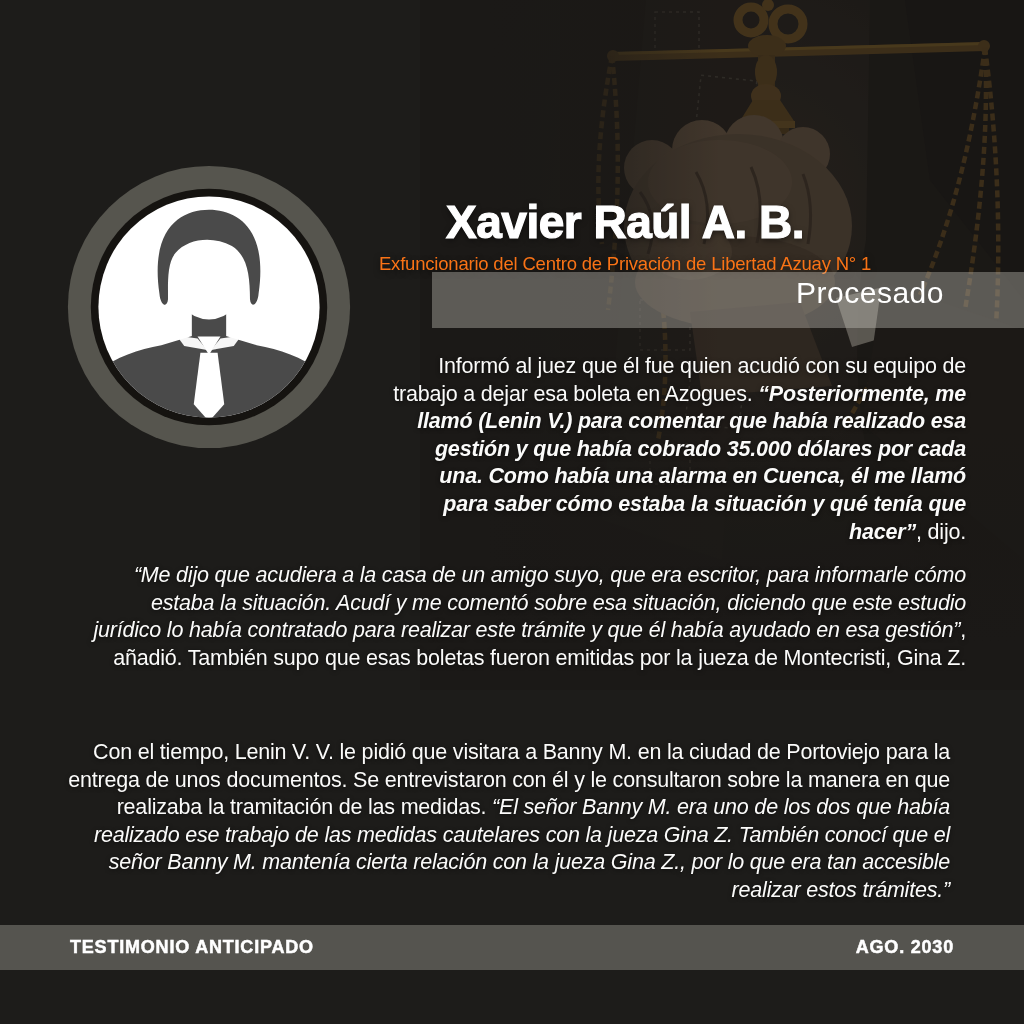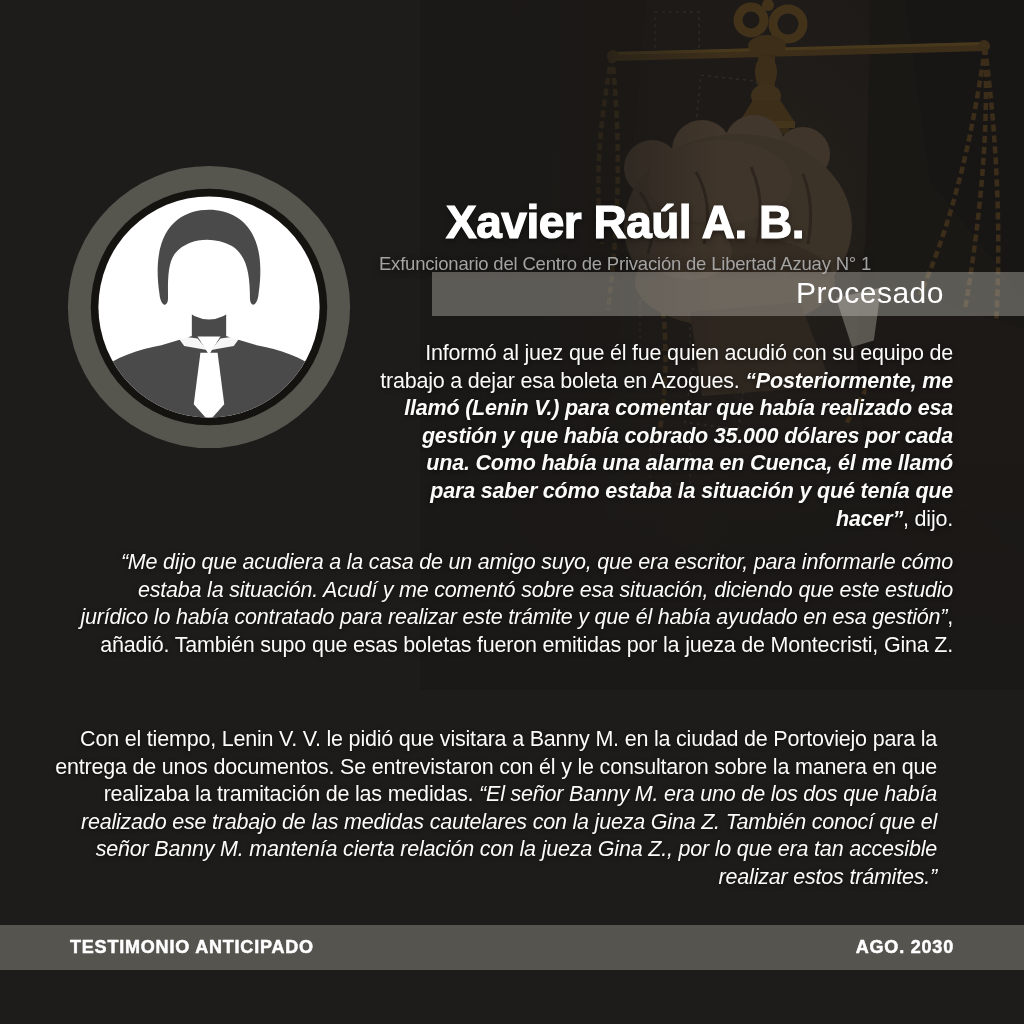--- a/index.html
+++ b/index.html
@@ -31,27 +31,27 @@
     -webkit-background-clip:text;background-clip:text;color:transparent;
     -webkit-text-stroke:0 transparent;}
   
   .avatar{position:absolute;left:66px;top:164px;width:286px;height:286px;}
   
   .name-block{position:absolute;left:300px;right:74px;top:198px;text-align:center;
     text-shadow:0 2px 6px rgba(0,0,0,.55);}
   .name-block h1{margin:0;font-size:46px;font-weight:700;letter-spacing:-.5px;
     -webkit-text-stroke:1.2px #fff;line-height:1.05;}
   .name-block .subtitle{margin-top:7px;font-size:18.5px;font-weight:400;
-    letter-spacing:-.2px;color:#a3a3a3;}
-  .badge-bar{position:absolute;left:432px;right:0;top:272px;height:44px;
+    letter-spacing:-.2px;color:#f97316;}
+  .badge-bar{position:absolute;left:432px;right:0;top:272px;height:56px;
     background:rgba(210,208,200,.36);}
   .badge-bar span{position:absolute;right:80px;top:0;line-height:42px;font-size:30px;
     font-weight:400;color:#fff;letter-spacing:.5px;}
   
-  .para{position:absolute;margin:3px;text-align:right;font-size:21.5px;line-height:27.6px;
+  .para{position:absolute;margin:16px;text-align:right;font-size:21.5px;line-height:27.6px;
     color:#fbfbfa;text-shadow:0 1px 4px rgba(0,0,0,.55);letter-spacing:-.2px;}
   .para-1{left:374px;width:576px;top:337px;}
   .para-2{left:62px;width:888px;top:546px;}
   .para-3{left:46px;width:888px;top:723px;}
   .seg-regular{font-style:normal;font-weight:400;}
   .seg-italic{font-style:italic;font-weight:400;}
   .seg-bold-italic{font-style:italic;font-weight:700;}
   
   .footer{position:absolute;left:0;right:0;top:925px;height:45px;background:#55544f;
     display:flex;align-items:center;justify-content:space-between;padding:4px 70px;

